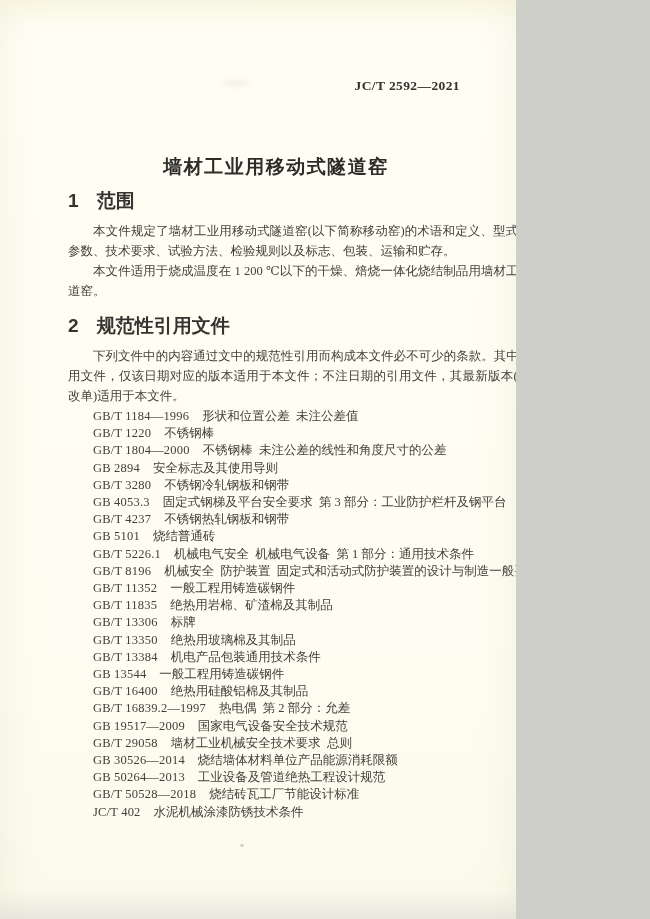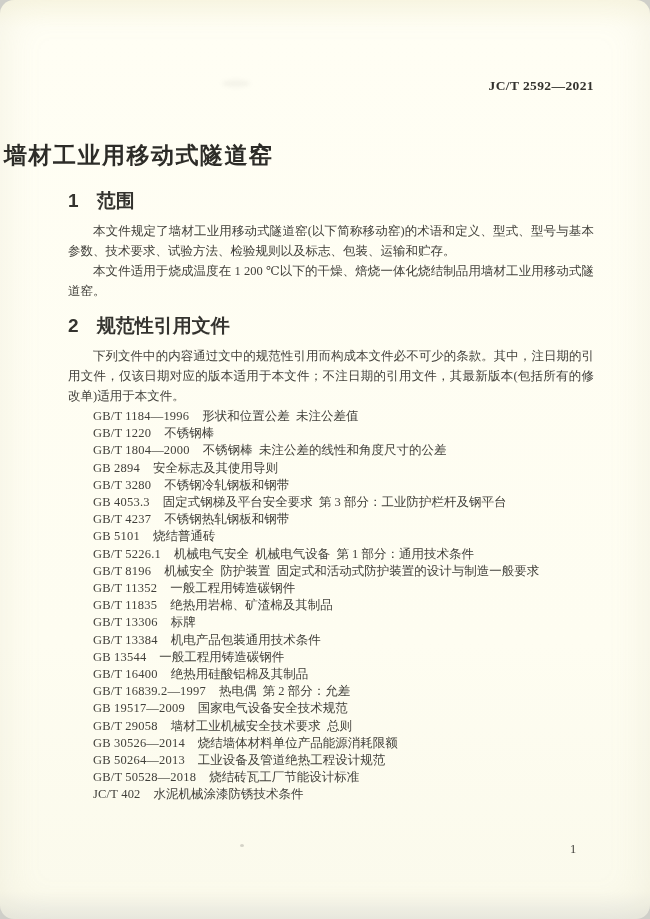--- a/index.html
+++ b/index.html
@@ -3,37 +3,36 @@
 <meta charset="utf-8">
 <style>
   html,body{margin:0;padding:0;}
   body{
     width:650px;height:919px;
     background:#cfcfc9;
     font-family:"Liberation Serif","DejaVu Serif",serif;
   }
   .page{
     position:relative;
-    width:650px;height:919px;
+    width:516px;height:919px;
     background:linear-gradient(180deg,#fdfbe9 0%, #fffef4 3%, #fefdf1 70%, #fbfaec 97%, #ecece4 100%);
     box-shadow:inset 0 0 40px rgba(190,185,150,.18);
     overflow:hidden;
     color:#3d3c38;
-    border-radius:14px;
   }
   .header-code{
     position:absolute;top:78px;right:56px;
     font-size:13.5px;font-weight:bold;letter-spacing:.4px;
     color:#33322e;
   }
   .doc-title{
     position:absolute;top:136px;left:0;width:100%;
-    margin:4px;
+    margin:18px;text-align:center;
     font-family:"Liberation Sans","DejaVu Sans",sans-serif;
-    font-size:23px;font-weight:bold;letter-spacing:1.5px;
+    font-size:19px;font-weight:bold;letter-spacing:1.5px;
     color:#2d2c28;
   }
   .content{
     position:absolute;top:193px;left:68px;width:526px;
     font-size:12.5px;line-height:20px;
   }
   .section-heading{
     font-family:"Liberation Sans","DejaVu Sans",sans-serif;
     font-size:19px;font-weight:bold;color:#34332f;
     line-height:15px;
@@ -143,20 +142,23 @@
         </li>
 
         <li>
           <span class="ref-code">GB/T 11835</span><span class="ref-title">绝热用岩棉、矿渣棉及其制品</span>
         </li>
 
         <li>
           <span class="ref-code">GB/T 13306</span><span class="ref-title">标牌</span>
         </li>
 
+        <li>
+          <span class="ref-code">GB/T 13350</span><span class="ref-title">绝热用玻璃棉及其制品</span>
+        </li>
 
         <li>
           <span class="ref-code">GB/T 13384</span><span class="ref-title">机电产品包装通用技术条件</span>
         </li>
 
         <li>
           <span class="ref-code">GB 13544</span><span class="ref-title">一般工程用铸造碳钢件</span>
         </li>
 
         <li>

